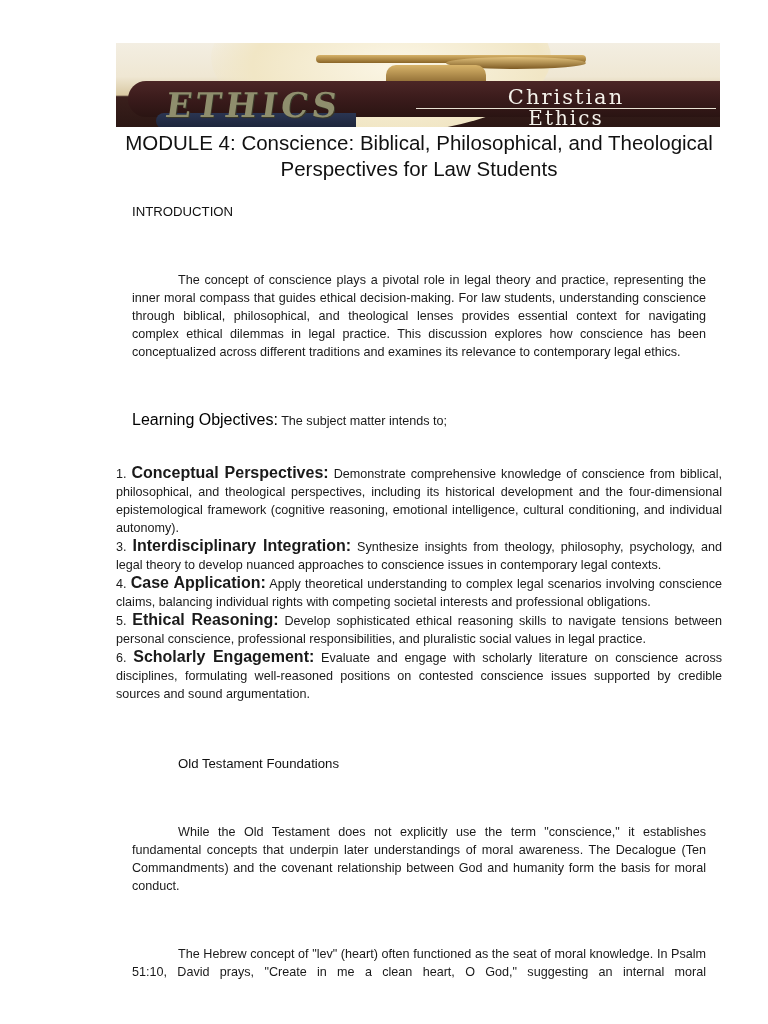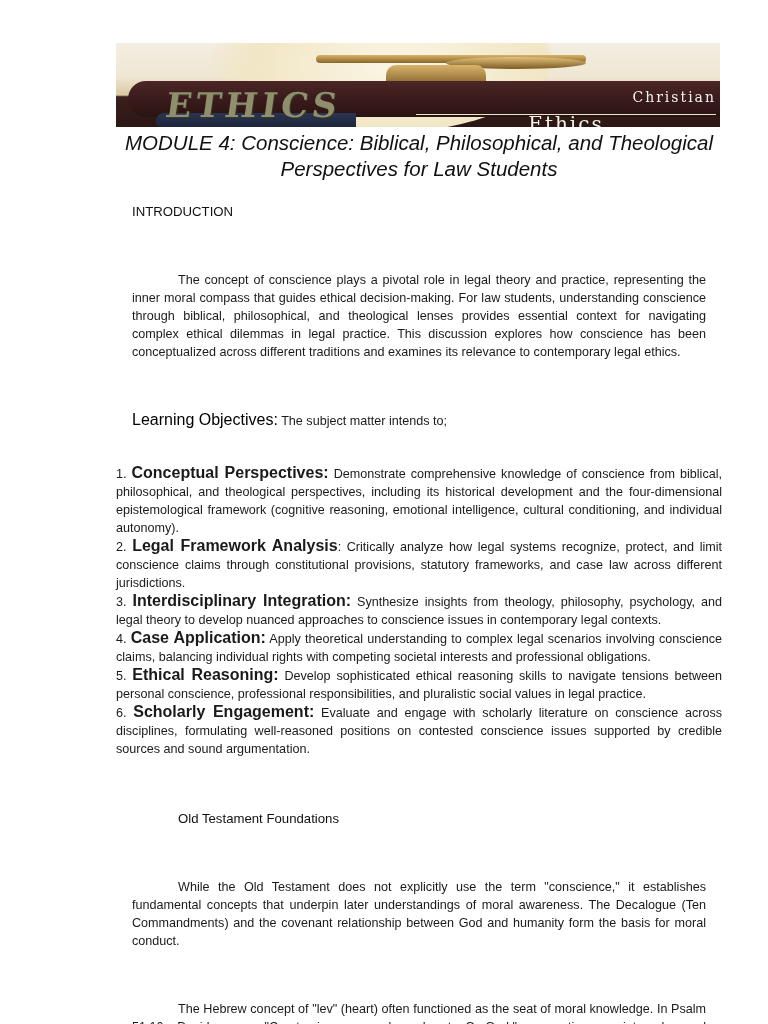--- a/index.html
+++ b/index.html
@@ -17,26 +17,26 @@
     background: linear-gradient(180deg, #e2c27d, #7d5a23); }
   .banner .scale-base { position: absolute; left: 270px; top: 22px; width: 100px; height: 26px; border-radius: 10px 10px 4px 4px;
     background: linear-gradient(180deg, #d8b46a, #6e4c1c); }
   .banner .book { position: absolute; left: 12px; top: 38px; width: 600px; height: 36px; border-radius: 18px 0 0 18px;
     background: linear-gradient(180deg, #4c2626 0%, #3a1b1b 50%, #2a1412 100%); }
   .banner .book2 { position: absolute; left: 40px; top: 70px; width: 200px; height: 16px; border-radius: 8px 0 0 8px;
     background: linear-gradient(180deg, #2a3552, #1c2338); }
   .banner .spine-text { position: absolute; left: 50px; top: 42px; font-family: "DejaVu Serif", serif; font-weight: bold;
     font-size: 34px; letter-spacing: 4px; color: #8f8e6d; text-shadow: 1px 1px 0 #3b3a2a; transform: skewX(-8deg); }
   .banner .title-wrap { position: absolute; left: 300px; top: 44px; width: 300px; text-align: center; }
-  .banner .title1 { font-family: "DejaVu Serif", serif; font-size: 14px; line-height: 20px; letter-spacing: 2px; color: #f4f1ea;
-    border-bottom: 1px solid #e8e2d4; padding-bottom: 7px; text-align: right; }
+  .banner .title1 { font-family: "DejaVu Serif", serif; font-size: 21px; line-height: 20px; letter-spacing: 2px; color: #f4f1ea;
+    border-bottom: 1px solid #e8e2d4; padding-bottom: 1px; }
   .banner .title2 { font-family: "DejaVu Serif", serif; font-size: 20px; line-height: 18px; letter-spacing: 2px; color: #f4f1ea; }
 
   
-  .doc-title { margin-top: 3px; text-align: center; font-size: 20.5px; line-height: 26px; color: #111; font-style: italic; }
+  .doc-title { margin-top: 3px; text-align: center; font-size: 20.5px; line-height: 26px; color: #111; }
   .doc-title .l1 { display: block; white-space: nowrap; }
 
   .body { font-size: 12.6px; line-height: 18px; text-align: justify; }
   .heading { font-size: 13.2px; line-height: 18px; color: #111; }
   .indent { text-indent: 46px; }
   p { margin: 16px; }
   .mt-intro { margin-top: 21px; }
   .gap { height: 18px; }
   b.lbl { font-weight: bold; font-size: 16px; }
   .obj { margin: 0; }
@@ -72,21 +72,20 @@
     <p class="heading mt-intro">INTRODUCTION</p>
     <div class="gap"></div>
     <p class="indent">The concept of conscience plays a pivotal role in legal theory and practice, representing the inner moral compass that guides ethical decision-making. For law students, understanding conscience through biblical, philosophical, and theological lenses provides essential context for navigating complex ethical dilemmas in legal practice. This discussion explores how conscience has been conceptualized across different traditions and examines its relevance to contemporary legal ethics.</p>
     <div class="gap"></div>
 
     <p><b class="lbl" style="font-weight:normal;color:#000;">Learning Objectives:</b><span> The subject matter intends to;</span></p>
     <div class="gap"></div>
 
     <div>
       <p class="obj"><span>1.</span> <b class="lbl">Conceptual Perspectives:</b><span> Demonstrate comprehensive knowledge of conscience from biblical, philosophical, and theological perspectives, including its historical development and the four-dimensional epistemological framework (cognitive reasoning, emotional intelligence, cultural conditioning, and individual autonomy).</span></p>
-      <p class="obj"><span>2.</span> <b class="lbl">Legal Framework Analysis</b><span>: Critically analyze how legal systems recognize, protect, and limit conscience claims through constitutional provisions, statutory frameworks, and case law across different jurisdictions.</span></p>
       <p class="obj"><span>3.</span> <b class="lbl">Interdisciplinary Integration:</b><span> Synthesize insights from theology, philosophy, psychology, and legal theory to develop nuanced approaches to conscience issues in contemporary legal contexts.</span></p>
       <p class="obj"><span>4.</span> <b class="lbl">Case Application:</b><span> Apply theoretical understanding to complex legal scenarios involving conscience claims, balancing individual rights with competing societal interests and professional obligations.</span></p>
       <p class="obj"><span>5.</span> <b class="lbl">Ethical Reasoning:</b><span> Develop sophisticated ethical reasoning skills to navigate tensions between personal conscience, professional responsibilities, and pluralistic social values in legal practice.</span></p>
       <p class="obj"><span>6.</span> <b class="lbl">Scholarly Engagement:</b><span> Evaluate and engage with scholarly literature on conscience across disciplines, formulating well-reasoned positions on contested conscience issues supported by credible sources and sound argumentation.</span></p>
     </div>
     <div class="gap"></div>
 
     <div class="gap"></div>
     <p class="heading ot">Old Testament Foundations</p>
     <div class="gap"></div>

